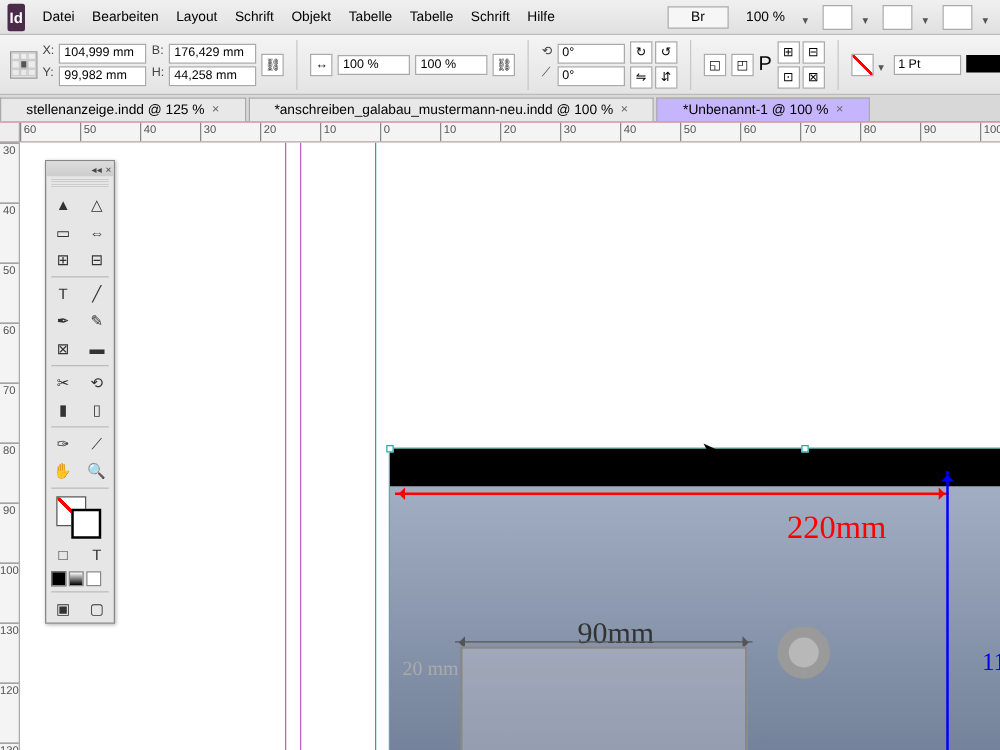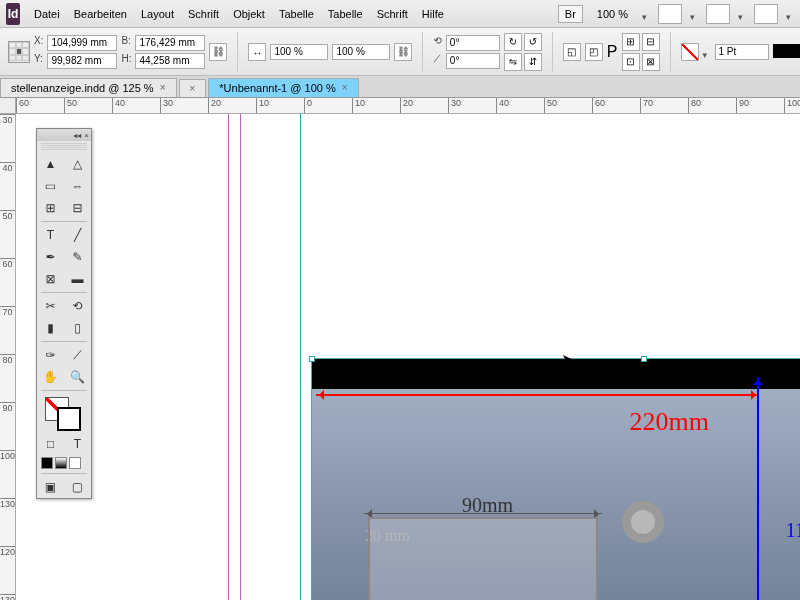--- a/index.html
+++ b/index.html
@@ -3,21 +3,21 @@
 <meta charset="utf-8">
 <style>
 * { margin: 0; padding: 0; box-sizing: border-box; font-family: Tahoma, Arial, sans-serif; font-size: 11px; }
 body { background: #e8e8e8; width: 800px; height: 600px; overflow: hidden; position: relative; }
 
 
 .menubar { height: 28px; background: linear-gradient(#f0f0f0,#e0e0e0); display: flex; align-items: center; padding: 0 6px; gap: 14px; border-bottom: 1px solid #bbb; }
 .menubar .logo { width: 14px; height: 22px; background: #4a2b4a; color: #fff; display: flex; align-items: center; justify-content: center; font-weight: bold; font-size: 12px; border-radius: 2px; }
 .menubar .menu-item { cursor: default; }
 .menubar .right { margin-left: auto; display: flex; align-items: center; gap: 8px; }
-.br-btn { border: 1px solid #aaa; padding: 2px 6px; background: #f6f6f6; }
+.br-btn { border: 1px solid #aaa; padding: 2px 18px; background: #f6f6f6; }
 .zoom-disp { padding: 2px 6px; }
 .mini-box { width: 24px; height: 20px; border: 1px solid #aaa; background: #fff; }
 .dd { width: 8px; height: 8px; display: inline-block; }
 .dd::after { content: "▾"; font-size: 9px; color: #555; }
 
 
 .controlbar { height: 48px; background: linear-gradient(#f4f4f4,#e4e4e4); border-bottom: 1px solid #bbb; display: flex; align-items: center; padding: 0 8px; gap: 10px; }
 .cluster { display: flex; align-items: center; gap: 4px; border-right: 1px solid #c8c8c8; padding-right: 10px; height: 40px; }
 .refpoint { width: 22px; height: 22px; border: 1px solid #999; display: grid; grid-template-columns: repeat(3,1fr); grid-template-rows: repeat(3,1fr); }
 .refpoint div { border: 0.5px solid #ccc; }
@@ -27,22 +27,22 @@
 .fld { width: 70px; height: 16px; border: 1px solid #aaa; background: #fff; padding: 0 3px; font-size: 10px; display: flex; align-items: center; }
 .fld-sm { width: 54px; }
 .pct { width: 58px; }
 .icon-sm { width: 18px; height: 18px; border: 1px solid #aaa; background: #fff; display: inline-flex; align-items: center; justify-content: center; font-size: 10px; }
 .stroke-swatch { width: 18px; height: 18px; background: #fff; border: 1px solid #aaa; position: relative; }
 .stroke-swatch::after { content: ""; position: absolute; inset: 0; background: linear-gradient(to top right, transparent 46%, red 46%, red 54%, transparent 54%); }
 .black-bar { width: 60px; height: 14px; background: #000; }
 
 
 .tabs { height: 22px; background: #d8d8d8; display: flex; align-items: flex-end; border-bottom: 1px solid #999; }
-.tab { padding: 3px 10px; background: #e8e8e8; border: 1px solid #aaa; border-bottom: none; margin-right: 2px; display: flex; gap: 6px; font-size: 11px; }
-.tab.active { background: #7dd3fc; }
+.tab { padding: 3px 20px; background: #e8e8e8; border: 1px solid #aaa; border-bottom: none; margin-right: 2px; display: flex; gap: 6px; font-size: 11px; }
+.tab.active { background: #c4b5fd; }
 .tab .close { font-size: 10px; color: #666; }
 
 
 .workspace { position: relative; height: 502px; background: #b91c1c; }
 .ruler-h { position: absolute; top: 0; left: 16px; right: 0; height: 16px; background: #f4f4f4; border-bottom: 1px solid #aaa; display: flex; overflow: hidden; }
 .ruler-h .tick { flex: 0 0 48px; border-left: 1px solid #888; font-size: 9px; color: #555; padding-left: 2px; }
 .ruler-v { position: absolute; top: 16px; left: 0; width: 16px; bottom: 0; background: #f4f4f4; border-right: 1px solid #aaa; }
 .ruler-v .vtick { height: 48px; border-top: 1px solid #888; font-size: 9px; color: #555; writing-mode: horizontal-tb; text-align: center; }
 .corner { position: absolute; top: 0; left: 0; width: 16px; height: 16px; background: #eee; border-right: 1px solid #aaa; border-bottom: 1px solid #aaa; }
 .canvas { position: absolute; top: 16px; left: 16px; right: 0; bottom: 0; background: #fff; overflow: hidden; }
@@ -52,22 +52,22 @@
 .guide-v.cyan { background: #2aa; }
 
 
 .placed { position: absolute; left: 295px; top: 244px; right: -10px; bottom: -40px; border: 1px solid #5aa; background: linear-gradient(#a8b4c8,#6b7a93); }
 .placed .topbar { height: 30px; background: #000; }
 .placed .dim-line-red { position: absolute; top: 35px; left: 4px; right: 50px; height: 2px; background: #f00; }
 .placed .dim-line-red::before, .placed .dim-line-red::after { content: ""; position: absolute; top: -4px; border: 5px solid transparent; }
 .placed .dim-line-red::before { left: -2px; border-right-color: #f00; }
 .placed .dim-line-red::after { right: -2px; border-left-color: #f00; }
 .placed .dim-220 { position: absolute; top: 48px; right: 100px; color: #f00; font-size: 26px; font-family: Georgia, serif; }
-.placed .dim-90 { position: absolute; top: 135px; left: 150px; color: #333; font-size: 20px; font-family: Georgia, serif; }
-.placed .dim-20 { position: absolute; top: 168px; left: 10px; color: #aaa; font-size: 16px; font-family: Georgia, serif; margin-left: 43px; }
+.placed .dim-90 { position: absolute; top: 135px; left: 150px; color: #333; font-size: 24px; font-family: Georgia, serif; }
+.placed .dim-20 { position: absolute; top: 168px; left: 10px; color: #aaa; font-size: 16px; font-family: Georgia, serif; }
 .placed .dim-114 { position: absolute; top: 160px; right: -42px; color: #00f; font-size: 20px; font-family: Georgia, serif; }
 .placed .vline-blue { position: absolute; top: 18px; right: 50px; bottom: 0; width: 2px; background: #00f; }
 .placed .vline-blue::before { content: ""; position: absolute; top: -2px; left: -4px; border: 5px solid transparent; border-bottom-color: #00f; }
 .placed .rect-inner { position: absolute; top: 158px; left: 56px; width: 230px; height: 100px; border: 2px solid #888; background: rgba(200,200,210,0.4); }
 .placed .circle { position: absolute; top: 142px; left: 310px; width: 42px; height: 42px; border-radius: 50%; background: #b8b8b8; border: 9px solid #9a9a9a; }
 .placed .hline-90 { position: absolute; top: 154px; left: 52px; width: 238px; height: 1px; background: #555; }
 .placed .hline-90::before, .placed .hline-90::after { content: ""; position: absolute; top: -4px; border: 5px solid transparent; }
 .placed .hline-90::before { left: -2px; border-right-color: #555; }
 .placed .hline-90::after { right: -2px; border-left-color: #555; }
 
@@ -188,20 +188,21 @@
     </div>
   </div>
 </div>
 
 <div class="tabs">
   <div class="tab">
       <span>stellenanzeige.indd @ 125 %</span>
       <span class="close">×</span>
     </div>
   <div class="tab">
+      <span>*anschreiben_galabau_mustermann-neu.indd @ 100 %</span>
       <span class="close">×</span>
     </div>
   <div class="tab active">
       <span>*Unbenannt-1 @ 100 %</span>
       <span class="close">×</span>
     </div>
 </div>
 
 <div class="workspace">
   <div class="corner"></div>

